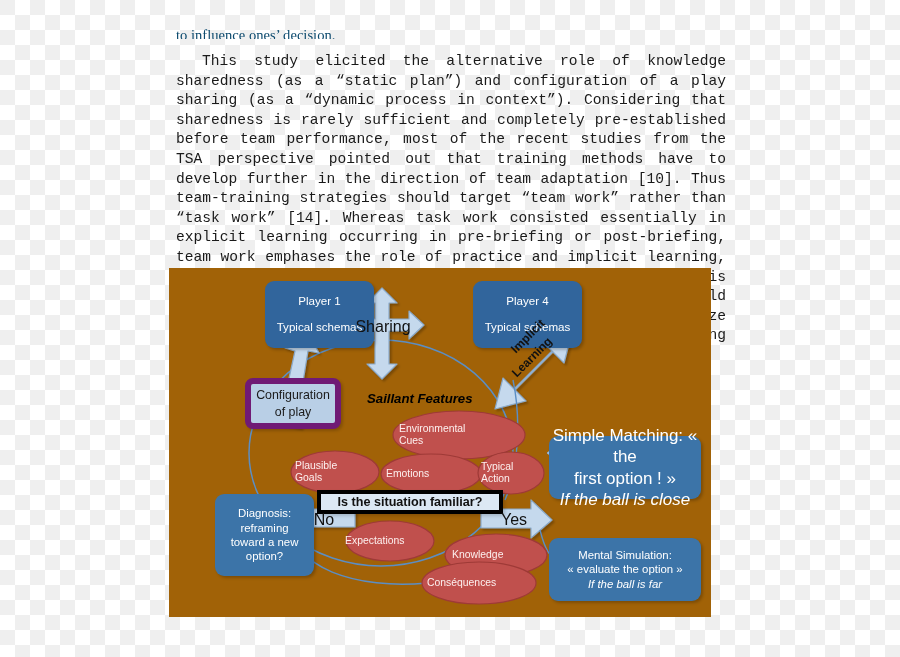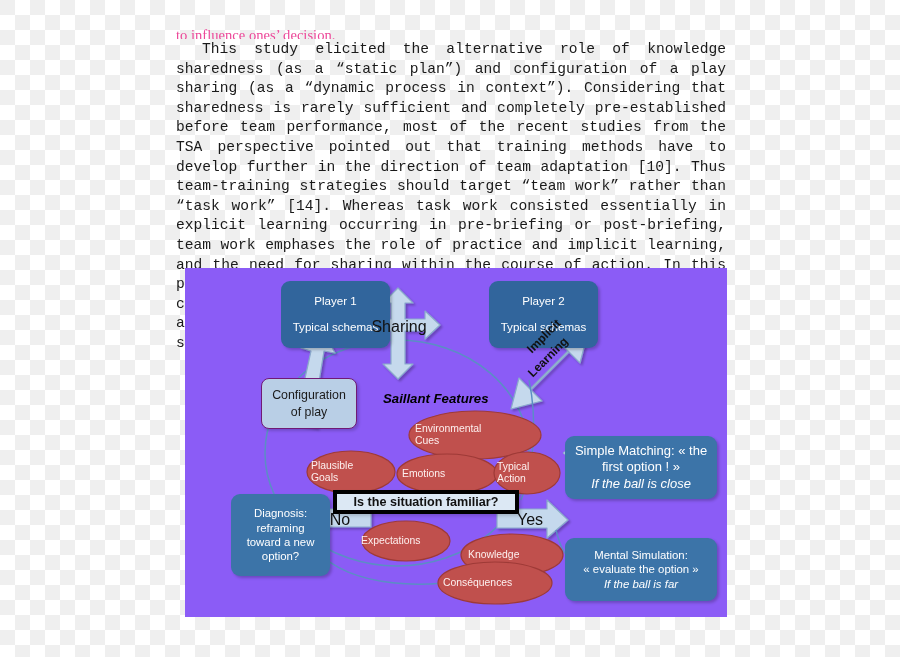--- a/index.html
+++ b/index.html
@@ -14,35 +14,35 @@
   
   #paper-text{
     position:absolute;left:176px;top:26px;width:550px;
     font-family:"Liberation Serif", serif;
     font-size:14.6px;line-height:19.6px;color:#1a1a1a;
     text-align:justify;
   }
   #paper-text .clipped{
     display:block;
     height:13px;overflow:hidden;
-    color:#ec4899;
-    margin-bottom:1px;
+    color:#0c4a6e;
+    margin-bottom:13px;
   }
   #paper-text .para{
     text-indent:26px;
     text-align:justify;
     margin:0;
     font-family:Liberation Mono, monospace;
   }
   #paper-text .para::after{content:"";display:inline-block;width:100%;}
 
   
   #figure-panel{
-    position:absolute;left:185px;top:268px;width:542px;height:349px;
-    background:#8b5cf6;
+    position:absolute;left:169px;top:268px;width:542px;height:349px;
+    background:#a16207;
     text-decoration:underline;
   }
   #figure-stage{position:absolute;inset:0;}
   #figure-svg{position:absolute;left:0;top:0;width:542px;height:349px;}
 
   
   .nbox{
     position:absolute;
     box-sizing:border-box;
     border-radius:9px;
@@ -55,21 +55,21 @@
     box-shadow:2px 2px 3px rgba(0,0,0,0.22);
     line-height:1.26;
   }
   .nbox.lighter{background:#3C74A8;}
   .pbox{width:109px;height:67px;font-size:11.6px;}
   .pbox .l1{margin-bottom:11px;}
 
   .lightbox{
     position:absolute;box-sizing:border-box;
     background:#B9CFE6;
-    border:1px solid #701a75;
+    border:6px solid #701a75;
     border-radius:8px;
     color:#1b1b1b;
     font-family:"Liberation Sans", sans-serif;
     display:flex;flex-direction:column;
     align-items:center;justify-content:center;
     text-align:center;
     font-size:12.4px;line-height:1.35;
     box-shadow:2px 2px 3px rgba(0,0,0,0.18);
   }
   .qbox{
@@ -182,21 +182,21 @@
         <ellipse cx="310" cy="315" rx="57" ry="21" fill="#C0504D" stroke="#9E3A37" stroke-width="1.2"></ellipse>
       </g>
     </svg>
 
     <div class="nbox pbox" style="left:96px;top:13px;">
       <span class="l1">Player 1</span>
       <span>Typical schemas</span>
     </div>
 
     <div class="nbox pbox" style="left:304px;top:13px;">
-      <span class="l1">Player 2</span>
+      <span class="l1">Player 4</span>
       <span>Typical schemas</span>
     </div>
 
     <div class="arrowlbl" style="left:186px;top:50px;width:56px;">Sharing</div>
 
     <div class="rot-lbl" style="left:339px;top:78px;transform:rotate(-45deg);">Implicit</div>
     <div class="rot-lbl" style="left:340px;top:102px;transform:rotate(-45deg);">Learning</div>
 
     <div class="lightbox" style="left:76px;top:110px;width:96px;height:51px;">
       <span>Configuration</span>
@@ -223,21 +223,21 @@
 
     <div class="plainlbl" style="left:403px;top:248px;width:30px;">Or</div>
 
     <div class="nbox lighter" style="left:10px;top:226px;width:99px;height:82px;font-size:11.4px;margin-left:36px;">
       <span>Diagnosis:</span>
       <span>reframing</span>
       <span>toward a new</span>
       <span>option?</span>
     </div>
 
-    <div class="nbox lighter" style="left:380px;top:168px;width:152px;height:63px;font-size:13px;">
+    <div class="nbox lighter" style="left:380px;top:168px;width:152px;height:63px;font-size:17px;">
       <span>Simple Matching: « the</span>
       <span>first option ! »</span>
       <span class="ital">If  the ball is close</span>
     </div>
 
     <div class="nbox lighter" style="left:380px;top:270px;width:152px;height:63px;font-size:11.4px;">
       <span>Mental Simulation:</span>
       <span>« evaluate the option »</span>
       <span class="ital">If the ball is far</span>
     </div>

